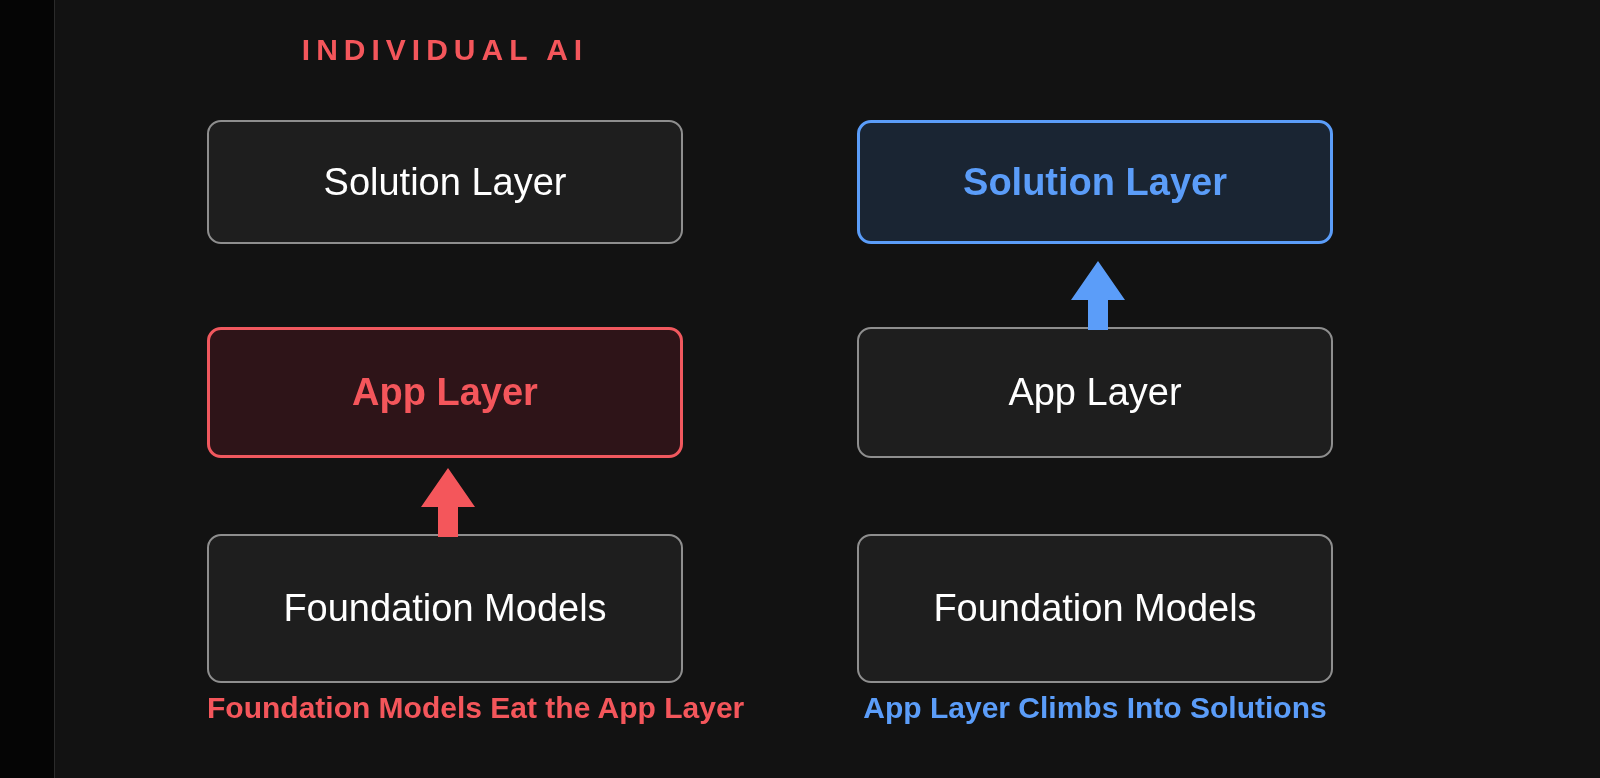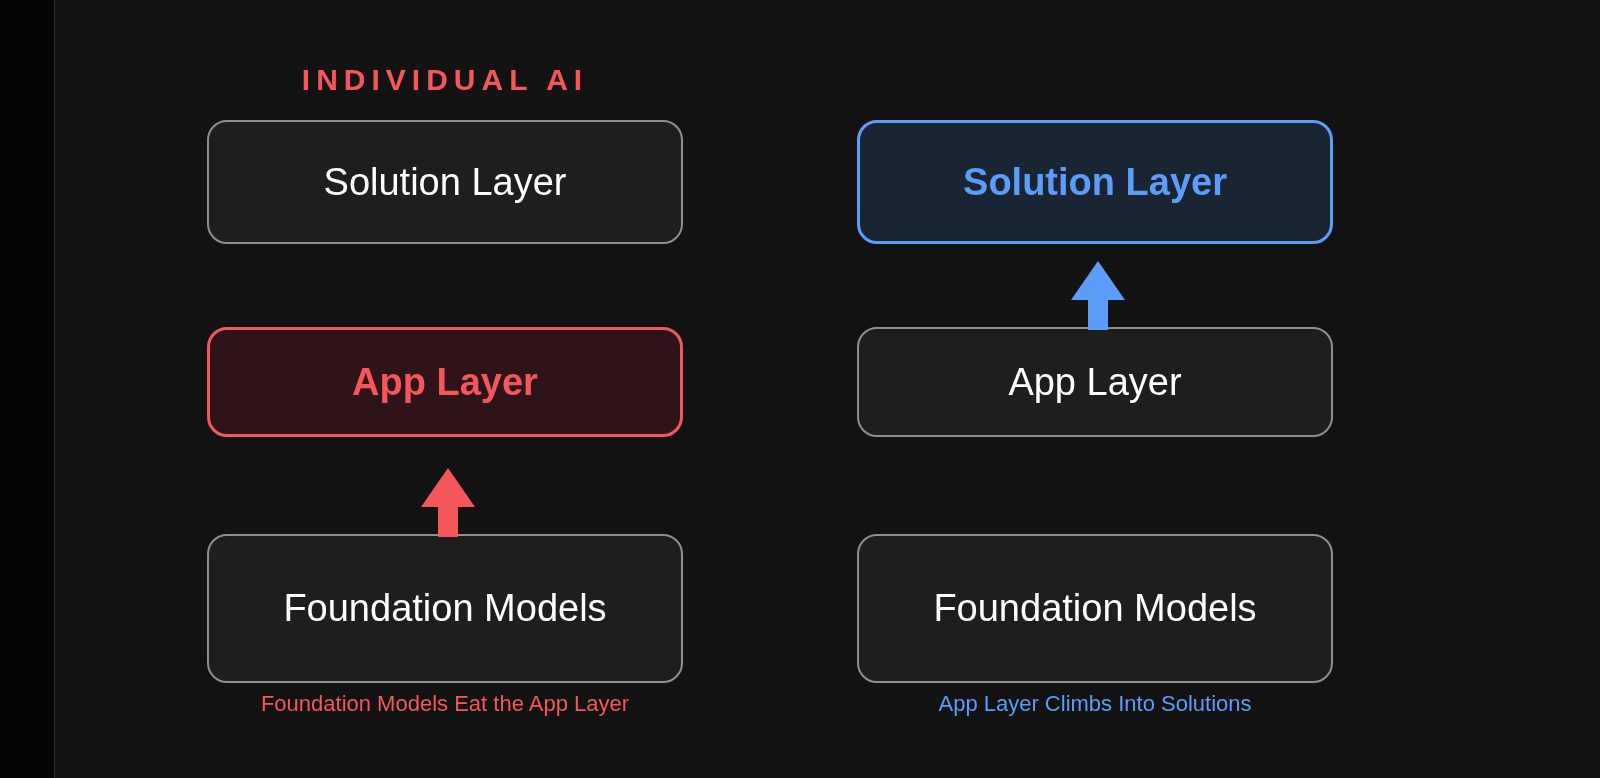--- a/index.html
+++ b/index.html
@@ -37,30 +37,30 @@
   
   .col-title {
     position:absolute;
     text-align:center;
     font-size:30px;
     font-weight:bold;
     letter-spacing:6px;
     white-space:nowrap;
     top:33px;
   }
-  .col-title.red  { left:207px; width:476px; color:#F4565B;margin-top:30px; }
+  .col-title.red  { left:207px; width:476px; color:#F4565B; }
   .col-title.blue { left:857px; width:476px; color:#5B9DF9; }
 
   
   .box {
     position:absolute;
     display:flex;
     align-items:center;
     justify-content:center;
-    border-radius:20px;
+    border-radius:14px;
     font-size:38px;
     white-space:nowrap;
   }
   .box.neutral {
     background:#1E1E1E;
     border:2px solid #8E8E8E;
     color:#FFFFFF;
     font-weight:normal;
   }
   .box.accent-red {
@@ -74,34 +74,34 @@
     border:3px solid #5B9DF9;
     color:#5B9DF9;
     font-weight:bold;
   }
 
   
   .colL { left:207px; width:476px; }
   .colR { left:857px; width:476px; }
   
   .row1 { top:120px; height:124px; }
-  .row2 { top:327px; height:110px; }
+  .row2 { top:327px; height:131px; }
   .row3 { top:534px; height:149px; }
 
   
   .arrow { position:absolute; }
   .arrow svg { display:block; }
 
   
   .caption {
     position:absolute;
     top:691px;
     text-align:center;
-    font-size:22px;
-    font-weight:normal;
+    font-size:30px;
+    font-weight:bold;
     white-space:nowrap;
   }
   .caption.red  { left:207px; width:476px; color:#F4565B; }
   .caption.blue { left:857px; width:476px; color:#5B9DF9; }
 </style>
 </head>
 <body>
 
 <div id="canvas">
 

